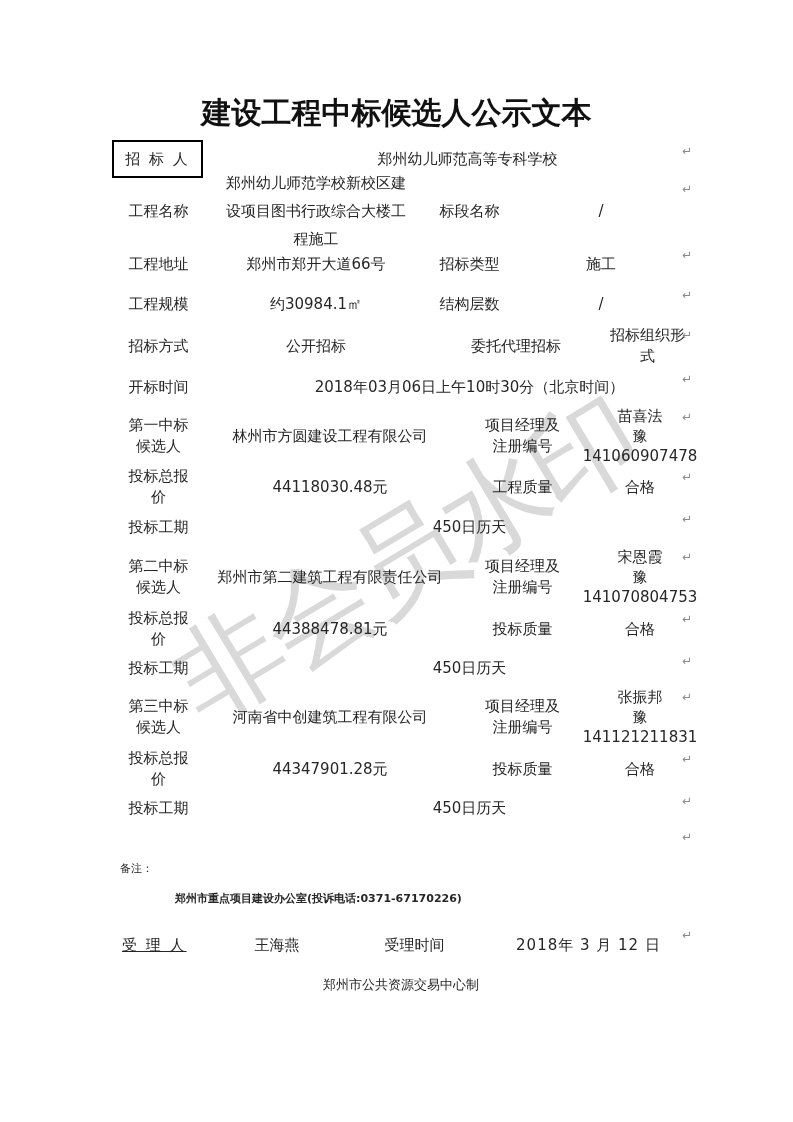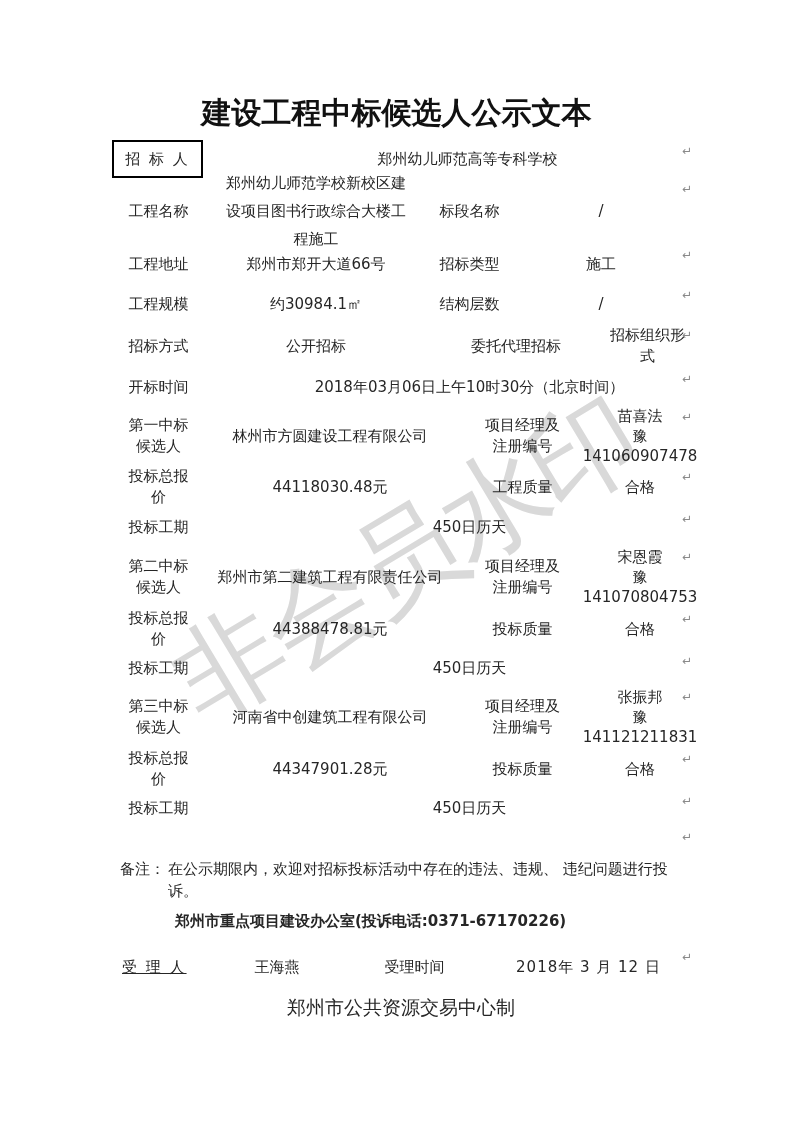--- a/index.html
+++ b/index.html
@@ -33,35 +33,35 @@
   .lh22 { line-height:28px; }
 
   .boxedcell { border:2px solid #000; width:91px; letter-spacing:2px; }
 
   .pilcrow {
     position:absolute; right:-2px; top:5px;
     font-size:12px; line-height:12px; color:#8a8a8a;
   }
   .emptyrow { height:26px; position:relative; }
 
-  .remark { margin-left:112px; width:578px; margin-top:6px; font-size:15px; }
+  .remark { margin-left:112px; width:578px; margin-top:6px; font-size:11px; }
   .remark-p1 { display:flex; padding-left:8px; }
   .remark-label { width:48px; flex:0 0 48px; line-height:22px; }
   .remark-text { width:515px; line-height:22px; }
   .remark-agency { margin-left:63px; margin-top:8px; line-height:22px;font-weight:bold; }
 
   .accept-row { margin-left:112px; width:578px; margin-top:14px; height:42px;
                 display:flex; align-items:center; position:relative; font-size:15px; }
   .acc-label { width:100px; padding-left:10px; letter-spacing:2px;text-decoration:underline; }
   .acc-name { width:130px; text-align:center; }
   .acc-time-label { width:145px; text-align:center; }
   .acc-time-value { flex:1; text-align:center; letter-spacing:1px; }
 
   .doc-footer { margin-left:112px; width:578px; margin-top:8px; text-align:center;
-                font-size:19px; line-height:22px; }
+                font-size:13px; line-height:22px; }
 
   
   .h38{height:38px}.h66{height:66px}.h40{height:40px}.h44{height:44px}
   .h60{height:60px}.h42{height:42px}.h36{height:36px}.h62{height:62px}
 </style>
 </head>
 <body>
 
 <div class="page">
 
@@ -201,21 +201,20 @@
       </div>
 
       <div class="emptyrow">
         <span class="pilcrow">↵</span>
       </div>
     </div>
 
     <div class="remark">
       <div class="remark-p1">
         <div class="remark-label">备注：</div>
-        <div class="remark-text">在公示期限内，欢迎对招标投标活动中存在的违法、违规、 违纪问题进行投诉。</div>
       </div>
       <div class="remark-agency">郑州市重点项目建设办公室(投诉电话:0371-67170226)</div>
     </div>
 
     <div class="accept-row">
       <div class="acc-label">受 理 人</div>
       <div class="acc-name">王海燕</div>
       <div class="acc-time-label">受理时间</div>
       <div class="acc-time-value">2018年 3 月 12 日</div>
       <span class="pilcrow">↵</span>

